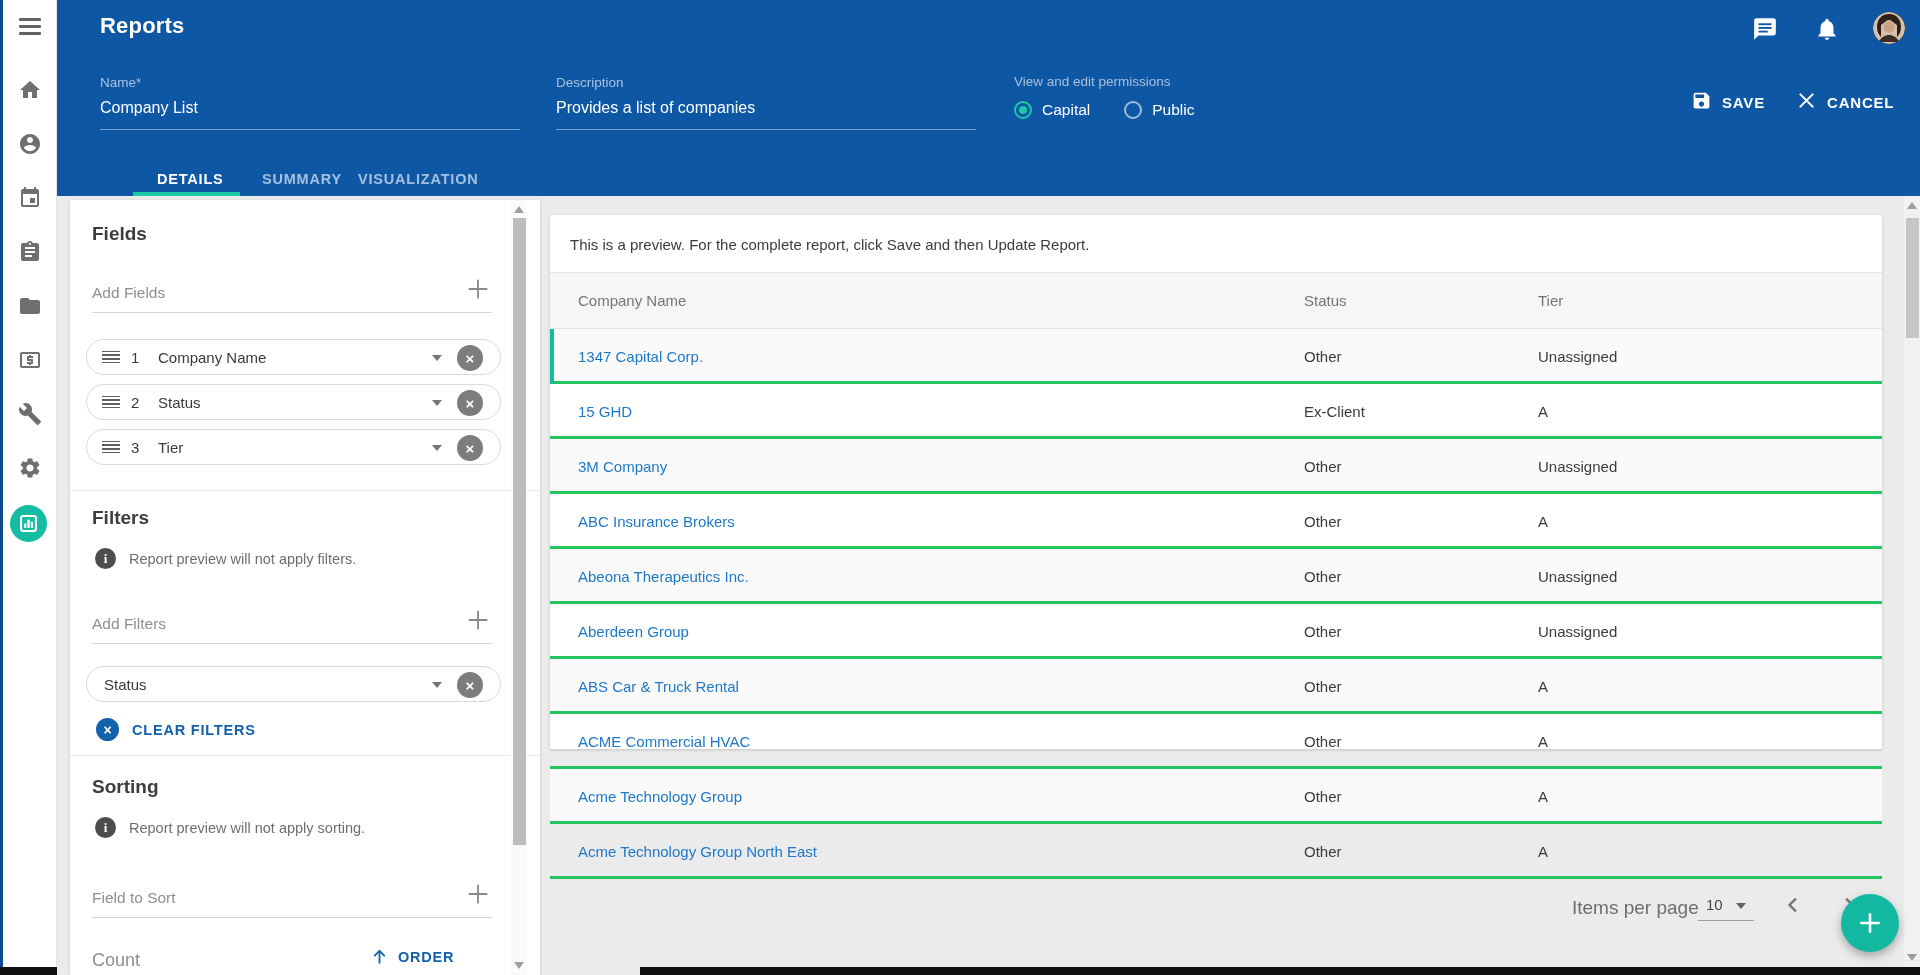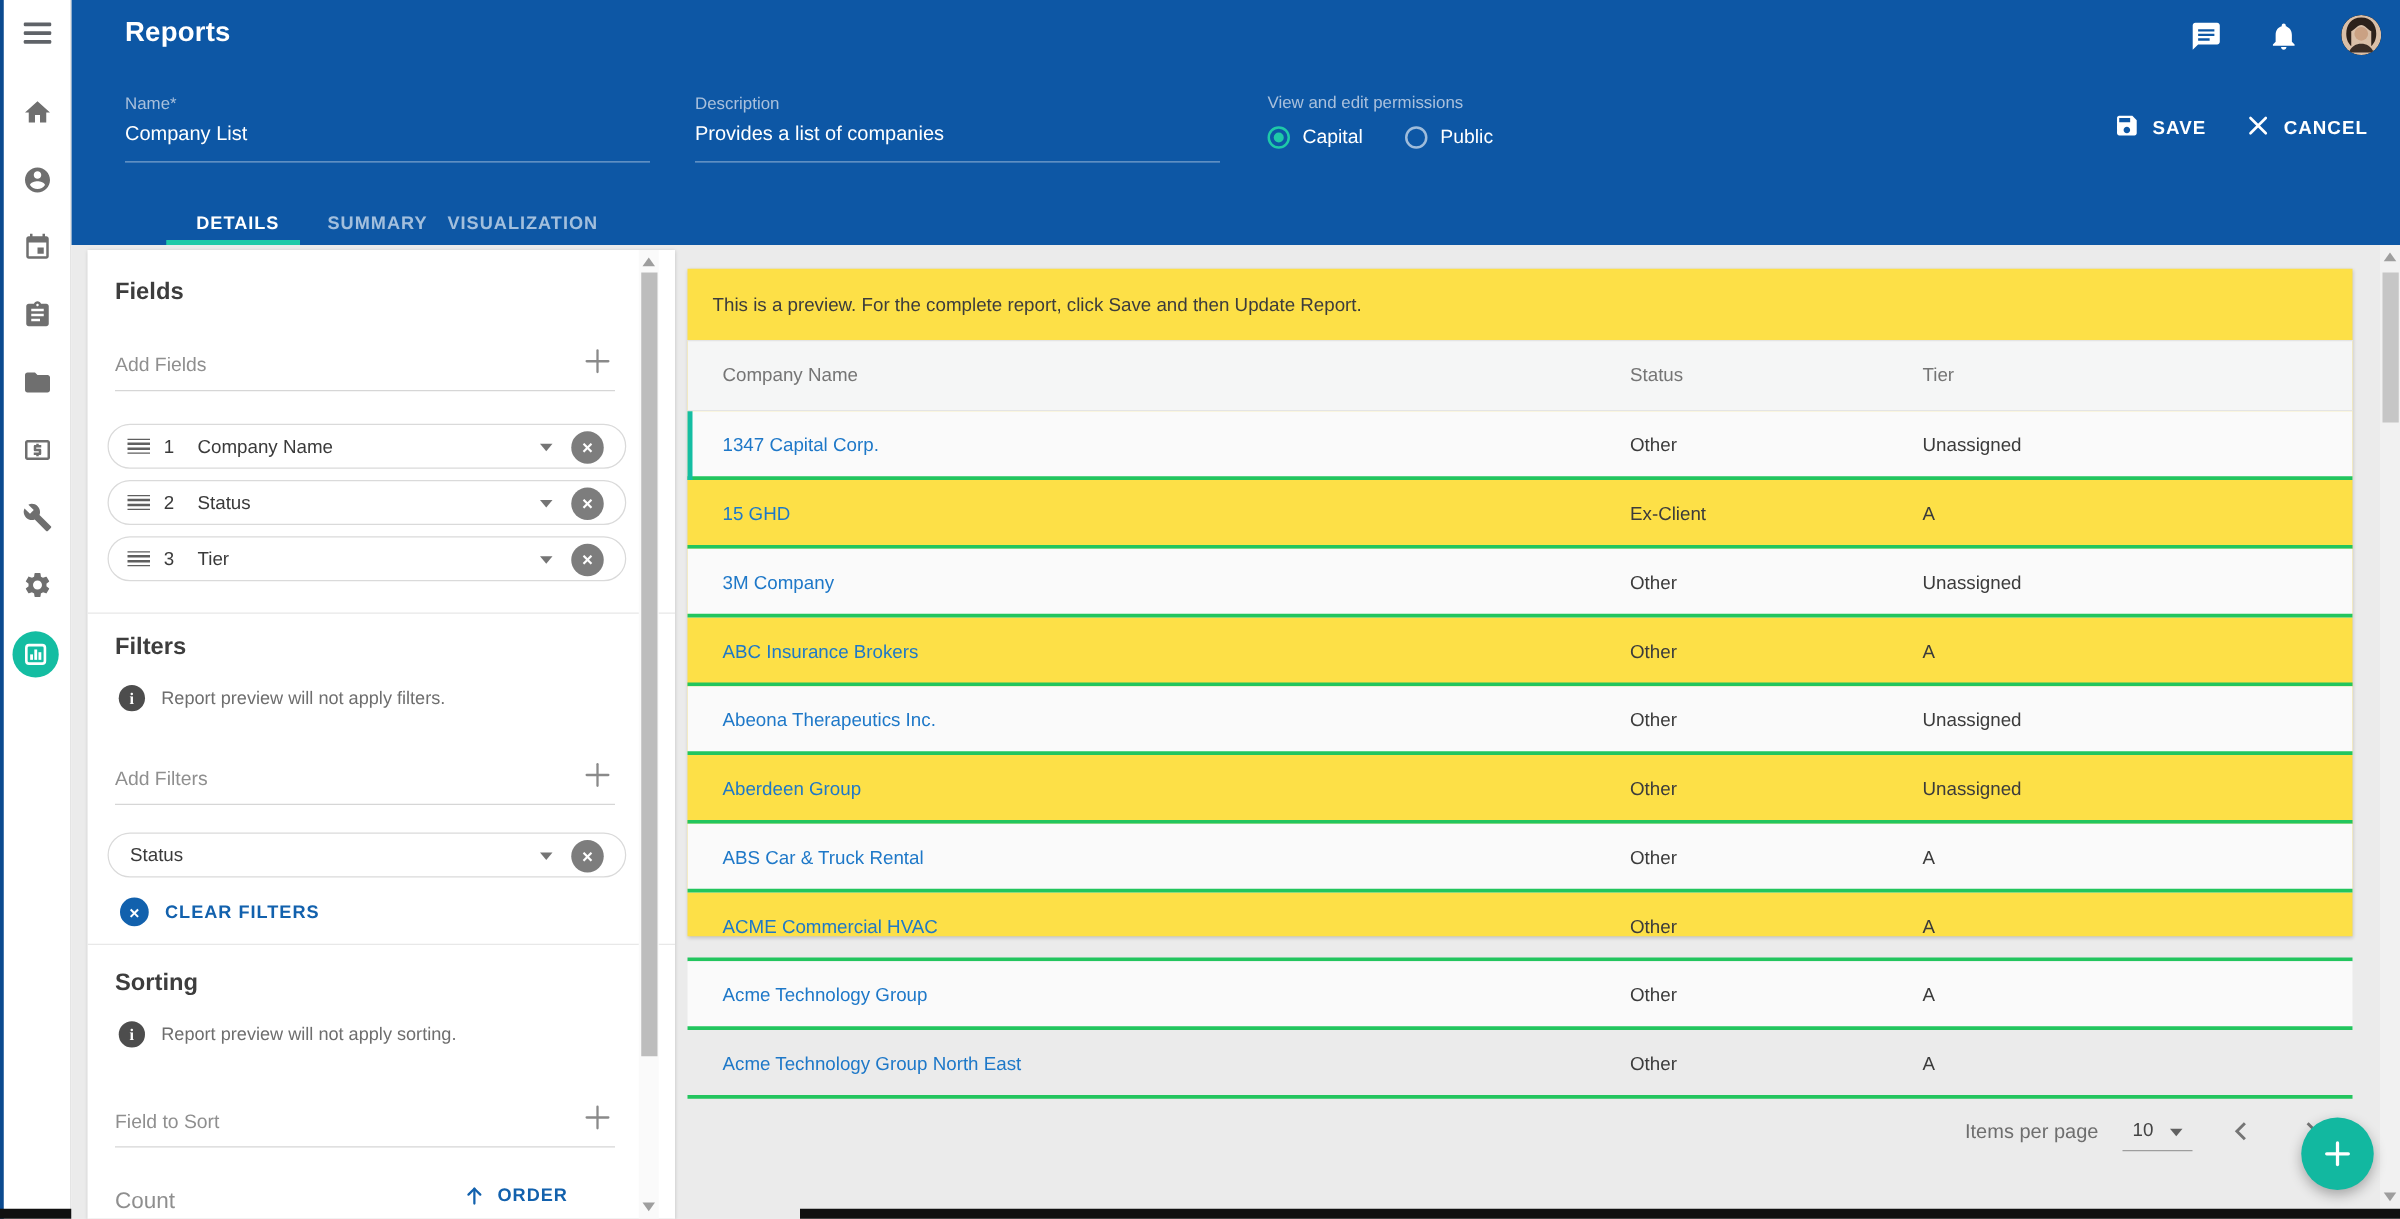--- a/index.html
+++ b/index.html
@@ -71,34 +71,34 @@
   .order-row svg { width:19px; height:19px; margin-right:9px; }
   .order-label { color:#1261ad; font-size:14.5px; font-weight:700; letter-spacing:.8px; }
   
   .lc-scroll { position:absolute; right:13px; top:0; width:16px; height:775px; background:#fafafa; }
   .lc-thumb { position:absolute; left:1.5px; top:18px; width:13px; height:627px; background:#bdbdbd; cursor:pointer; }
   .sc-arrow { position:absolute; left:3px; width:0; height:0; border-left:5px solid transparent; border-right:5px solid transparent; cursor:pointer; }
   .sc-up { top:6px; border-bottom:7px solid #9e9e9e; }
   .sc-down { bottom:6px; border-top:7px solid #9e9e9e; }
 
   
-  .main-card { position:absolute; left:493px; top:19px; width:1332px; height:534px; background:#fde047; box-shadow:0 1px 3px rgba(0,0,0,.18); }
+  .main-card { position:absolute; left:493px; top:19px; width:1332px; height:534px; background:#ffffff; box-shadow:0 1px 3px rgba(0,0,0,.18); }
   .preview-note { position:absolute; left:20px; top:21px; font-size:15px; color:#3c3c3c; }
   .thead { position:absolute; left:0; top:57px; width:1332px; height:57px; background:#f5f6f6; border-top:1px solid #e4e4e4; border-bottom:1px solid #e4e4e4; }
   .th { position:absolute; top:19px; font-size:15px; color:#757575; }
   .col-name { left:28px; } .col-status { left:754px; } .col-tier { left:988px; }
   .tbody { position:absolute; left:0; top:114px; width:1332px; }
   .trow { position:relative; width:1332px; height:55px; border-bottom:3px solid #22c55e;text-align:center; }
   .trow:nth-child(odd) { background:#fafafa; }
   .cell { position:absolute; top:19px; font-size:15px; color:#3b3b3b; }
   .link { color:#1e78c8; text-decoration:none; cursor:pointer; }
   .row-accent { display:none; position:absolute; left:0; top:0; width:4px; height:55px; background:#14bda2; }
   .trow.active .row-accent { display:block; }
   .pagination { position:absolute; left:0; top:664px; width:1332px; height:53px; }
-  .pg-label { position:absolute; left:1022px; top:18px; font-size:16px; color:#6e6e6e; }
+  .pg-label { position:absolute; left:1022px; top:18px; font-size:19px; color:#6e6e6e; }
   .pg-size { position:absolute; left:1156px; top:17px; font-size:15px; color:#444; cursor:pointer; }
   .pg-caret { position:absolute; left:1186px; top:24px; width:0; height:0; border-left:5.5px solid transparent; border-right:5.5px solid transparent; border-top:6px solid #616161; cursor:pointer; }
   .pg-underline { position:absolute; left:1148px; top:41px; width:56px; height:1px; background:#9e9e9e; }
   .pg-chev { position:absolute; top:12px; width:28px; height:28px; cursor:pointer; }
   .pg-chev svg { width:28px; height:28px; }
 
   .fab { position:absolute; left:1784px; top:698px; width:58px; height:58px; border-radius:50%; background:#12b8a0; box-shadow:0 4px 10px rgba(0,0,0,.3); display:flex; align-items:center; justify-content:center; cursor:pointer; z-index:40; }
   .fab svg { width:26px; height:26px; }
 
   

